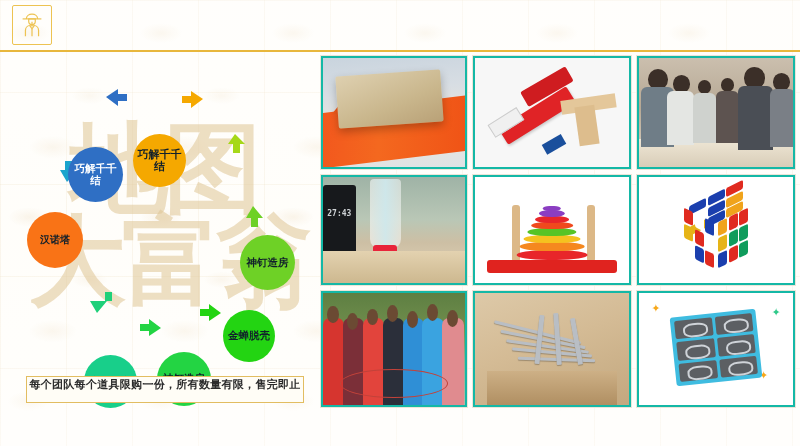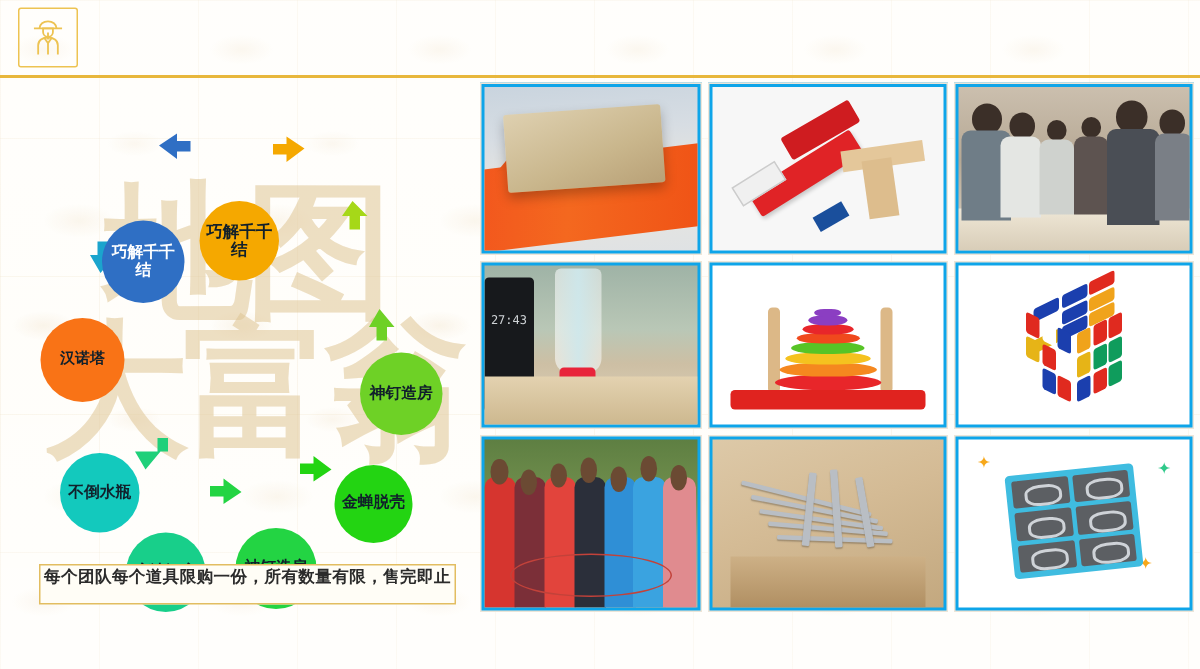--- a/index.html
+++ b/index.html
@@ -107,24 +107,25 @@
   .grid {
     position: absolute; left: 320px; top: 55px;
     width: 476px; height: 355px;
     display: grid;
     grid-template-columns: 148px 160px 160px;
     grid-template-rows: 115px 112px 118px;
     gap: 4px;
     z-index: 5;
   }
   .cell {
-    background: #0ea5e9;
+    background: #14b8a6;
     border: 1px solid #ece5d8;
     position: relative;
     overflow: hidden;
+    font-weight: bold;
   }
   .photo { position: absolute; inset: 2px; overflow: hidden; }
 
   
   .p1 { background: linear-gradient(175deg,#c9d4de 0%,#d7dde3 30%,#e9e6df 62%,#dfe2e4 100%); }
   .p1:before {
     content:""; position:absolute; left:-8%; top:42%; width:120%; height:50%;
     background: linear-gradient(100deg,#f2541d 0%,#f4681f 40%,#ef4f14 100%);
     transform: rotate(-7deg);
   }
@@ -262,23 +263,20 @@
     </div>
 
     <div class="node" style="left:157px;top:300px;width:54px;height:54px;background:#23d443;font-size:10.5px;">
       <span>神钉造房</span>
     </div>
 
     <div class="node" style="left:84px;top:303px;width:53px;height:53px;background:#18cf8a;font-size:10.5px;">
       <span>魔法汉字</span>
     </div>
 
-    <div class="node" style="left:40px;top:250px;width:53px;height:53px;background:#13c9bd;font-size:10.5px;">
-      <span>不倒水瓶</span>
-    </div>
 
     <div class="node" style="left:27px;top:160px;width:56px;height:56px;background:#f97316;font-size:10px;">
       <span>汉诺塔</span>
     </div>
 
     <div class="node" style="left:68px;top:95px;width:55px;height:55px;background:#2f6fc4;font-size:10.5px;color:#ffffff;">
       <span>巧解千千结</span>
     </div>
 
   </div>

